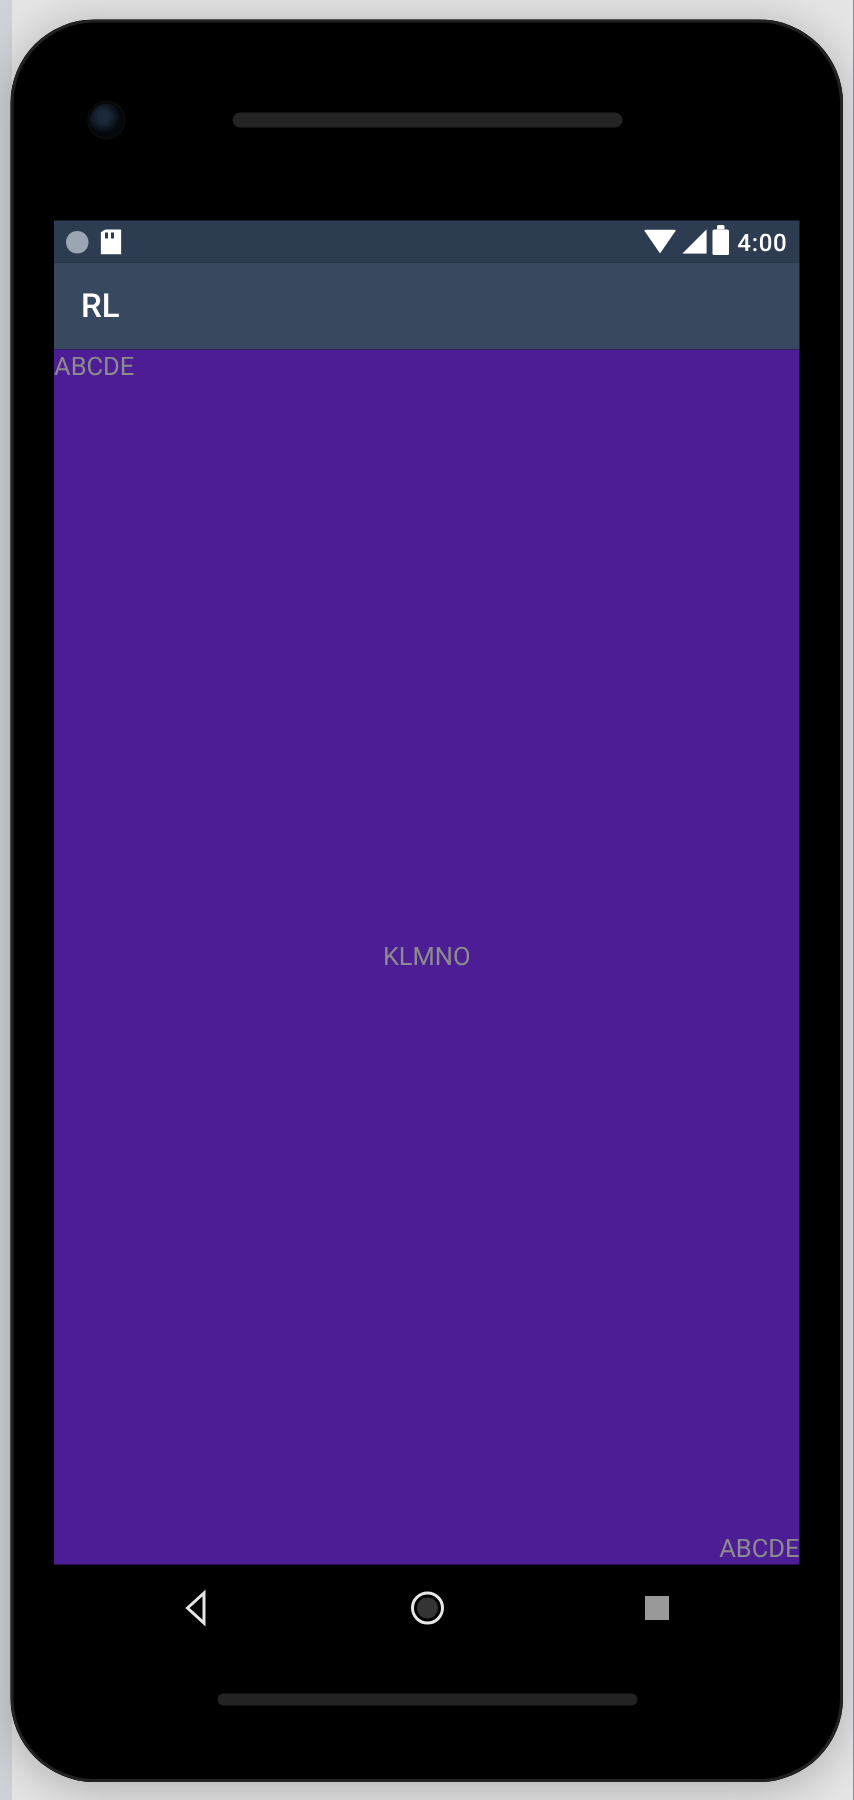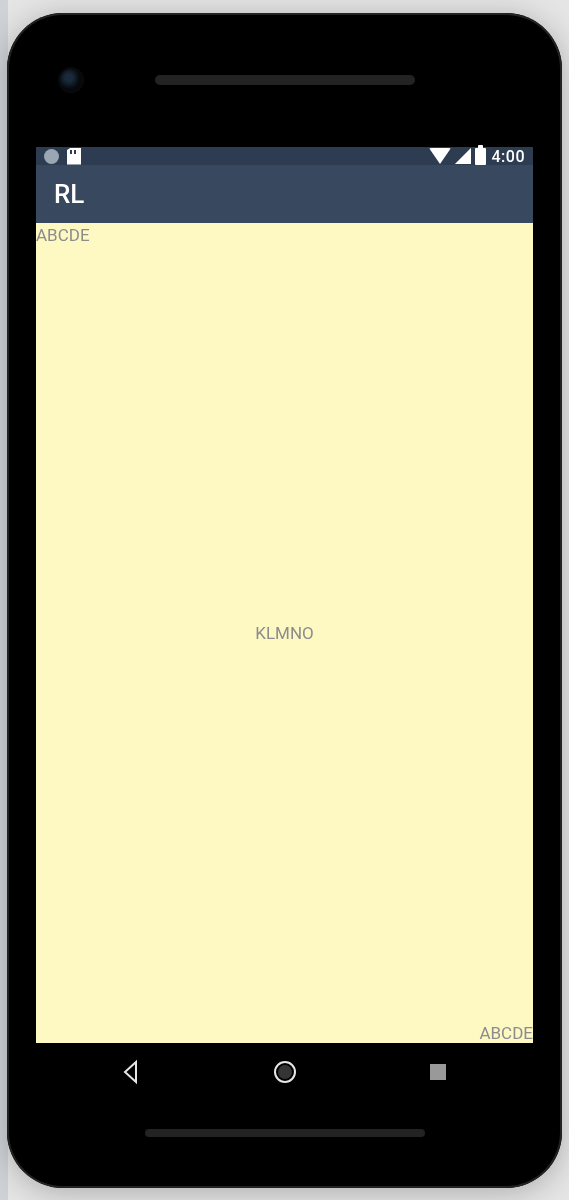--- a/index.html
+++ b/index.html
@@ -86,21 +86,21 @@
       right: 14px;
       bottom: 70px;
       background: #000;
       border-radius: 2px;
       display: flex;
       flex-direction: column;
     }
 
     
     .status-bar {
-      height: 18px;
+      height: 28px;
       background: #2d3c51;
       display: flex;
       align-items: center;
       padding: 0 8px 0 8px;
       color: #fff;
       font-size: 16px;
     }
     .status-left {
       display: flex;
       align-items: center;
@@ -171,28 +171,28 @@
     
     .action-bar {
       height: 58px;
       background: #37485f;
       display: flex;
       align-items: center;
       padding: 0 18px;
       color: #fff;
     }
     .app-title {
-      font-size: 26px;
+      font-size: 22px;
       font-weight: 500;
     }
 
     
     .content {
       flex: 1;
-      background: #fef9c3;
+      background: #4c1d95;
       position: relative;
     }
     .label {
       position: absolute;
       color: #8c8c8c;
       font-size: 17px;
     }
     .label-tl { top: 2px; left: 0px; }
     .label-c  { top: 50%; left: 50%; transform: translate(-50%, -50%); }
     .label-br { bottom: 0px; right: 0px; }

